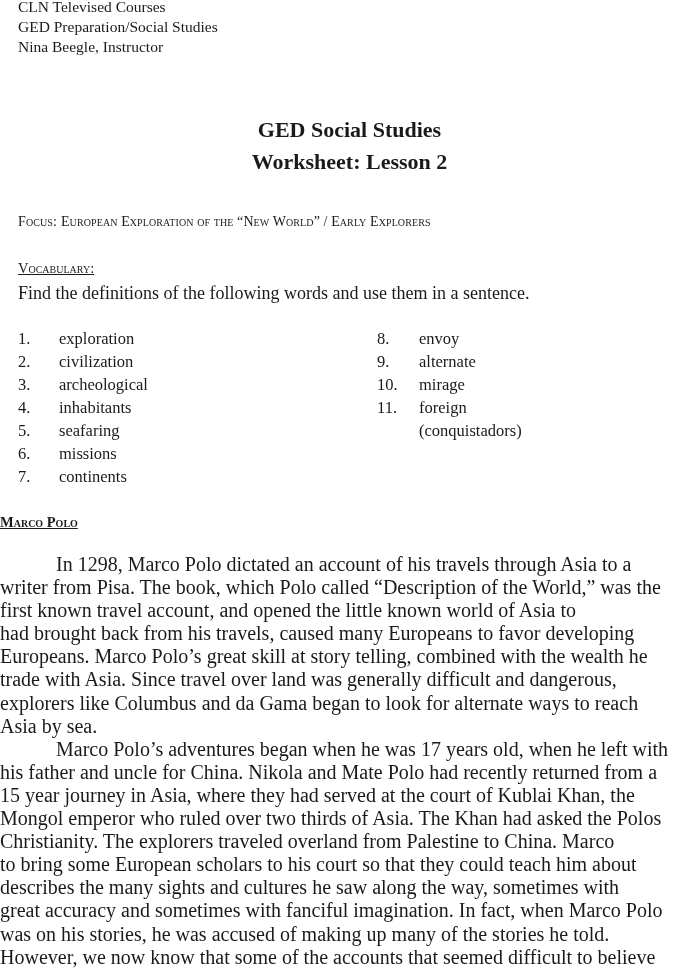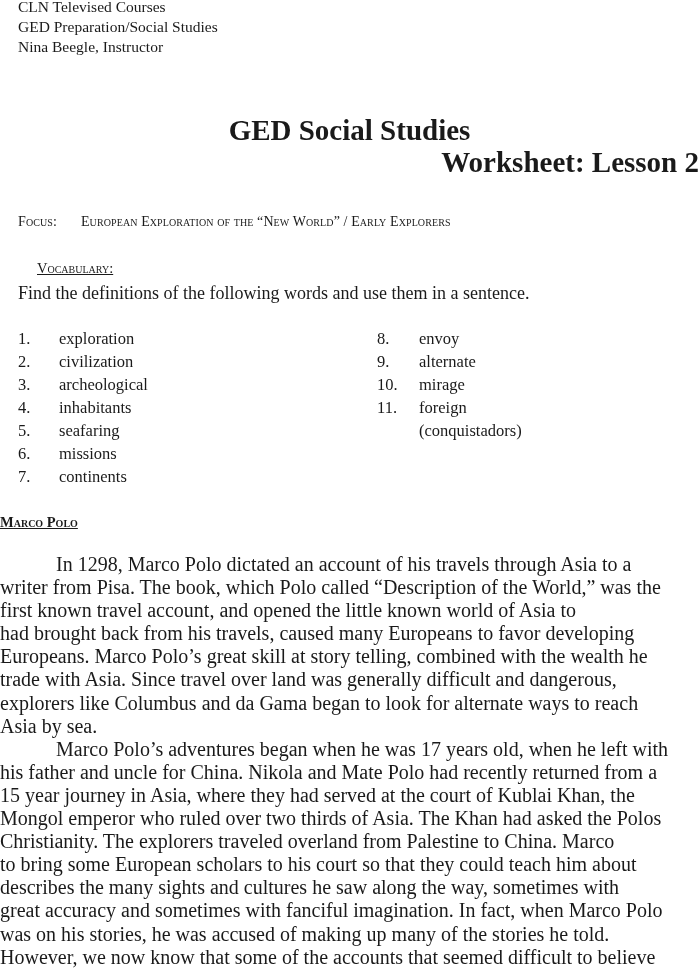--- a/index.html
+++ b/index.html
@@ -4,28 +4,28 @@
 <style>
   html, body { margin: 0; padding: 0; background: #ffffff; }
   body {
     width: 699px; height: 970px; overflow: hidden; position: relative;
     font-family: "Liberation Serif", "DejaVu Serif", serif;
     color: #1a1a1a;
   }
   .page { position: absolute; left: 0; top: 0; width: 699px; height: 970px; padding-left: 30px; }
   .header { position: absolute; left: 18px; top: -3px; font-size: 15.5px; line-height: 20px; }
   .header div { white-space: nowrap; }
-  .title { position: absolute; left: 0; width: 699px; text-align: center; font-weight: bold; font-size: 29px; line-height: 32px; }
+  .title { position: absolute; left: 0; width: 699px; text-align: center; font-weight: bold; font-size: 22px; line-height: 32px; }
   .title1 { top: 114px; }
-  .title2 { top: 146px; text-align: right; }
+  .title2 { top: 146px; }
   .focus { position: absolute; left: 18px; top: 214px; font-size: 14px; white-space: nowrap; letter-spacing: 0.1px; }
   .focus .sc { font-variant: small-caps; }
   .focus .label { margin-left: 0; }
-  .focus .text { margin-left: 24px; }
-  .vocab-label { position: absolute; left: 18px; top: 260px; font-size: 14.5px; text-decoration: underline; font-variant: small-caps; margin-left: 19px; }
+  .focus .text { margin-left: 4px; }
+  .vocab-label { position: absolute; left: 18px; top: 260px; font-size: 14.5px; text-decoration: underline; font-variant: small-caps; }
   .vocab-instr { position: absolute; left: 18px; top: 281px; font-size: 18px; line-height: 24px; white-space: nowrap; text-align: right; }
   .vlist { position: absolute; top: 327px; font-size: 16.5px; line-height: 23px; }
   .vlist-left { left: 18px; }
   .vlist-right { left: 377px; }
   .vitem { display: flex; white-space: nowrap; }
   .vnum { width: 41px; }
   .vnum-r { width: 42px; }
   .section-label { position: absolute; left: 0; top: 514px; font-size: 14.5px; text-decoration: underline; font-variant: small-caps; font-weight: bold; }
   .para { position: absolute; left: 0; font-size: 20px; line-height: 23.1px; }
   .para .line { white-space: nowrap; }

